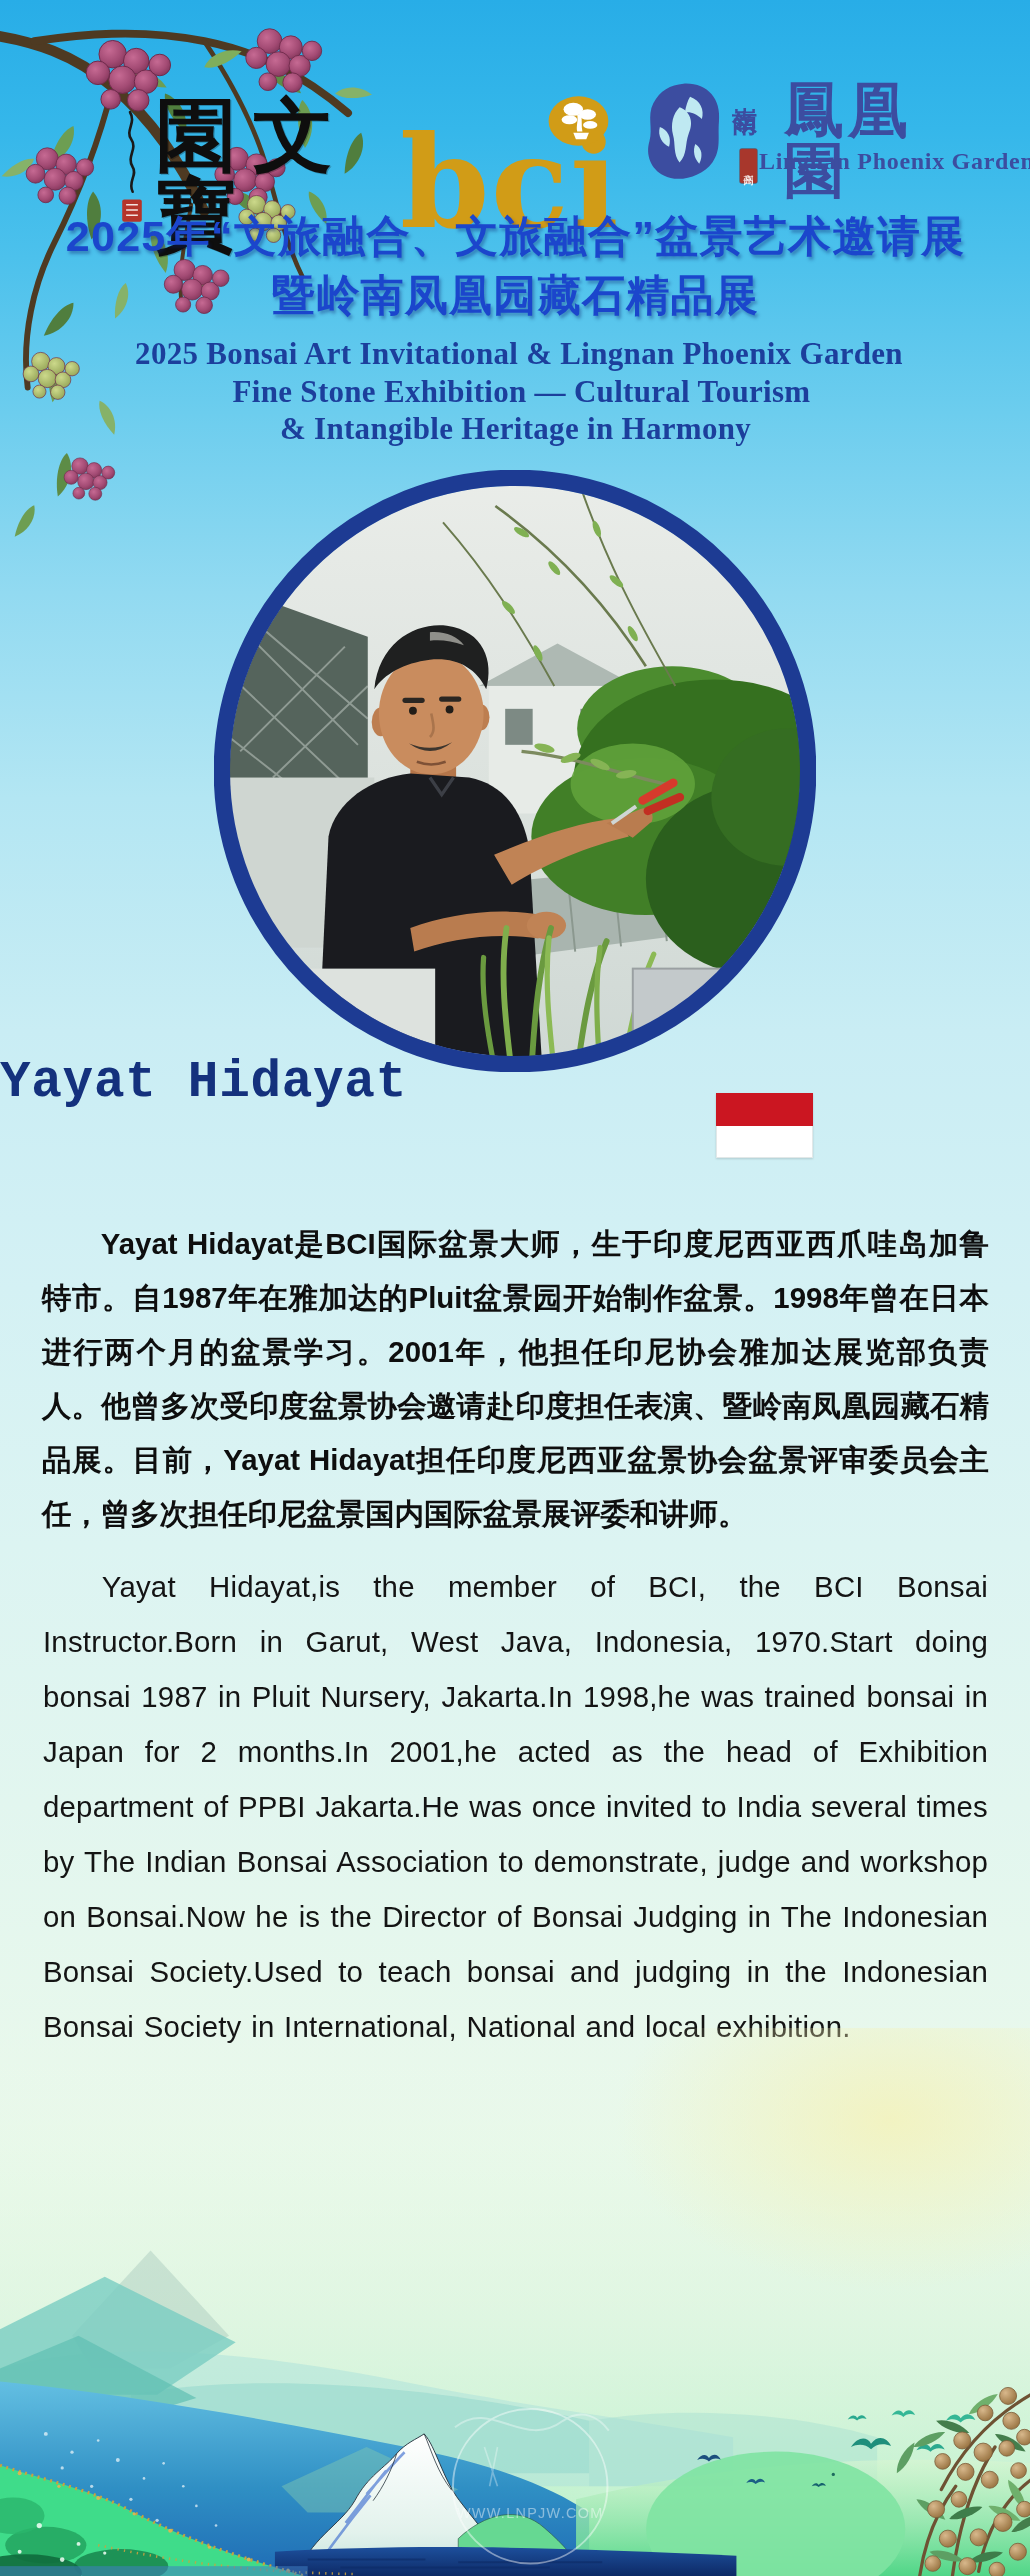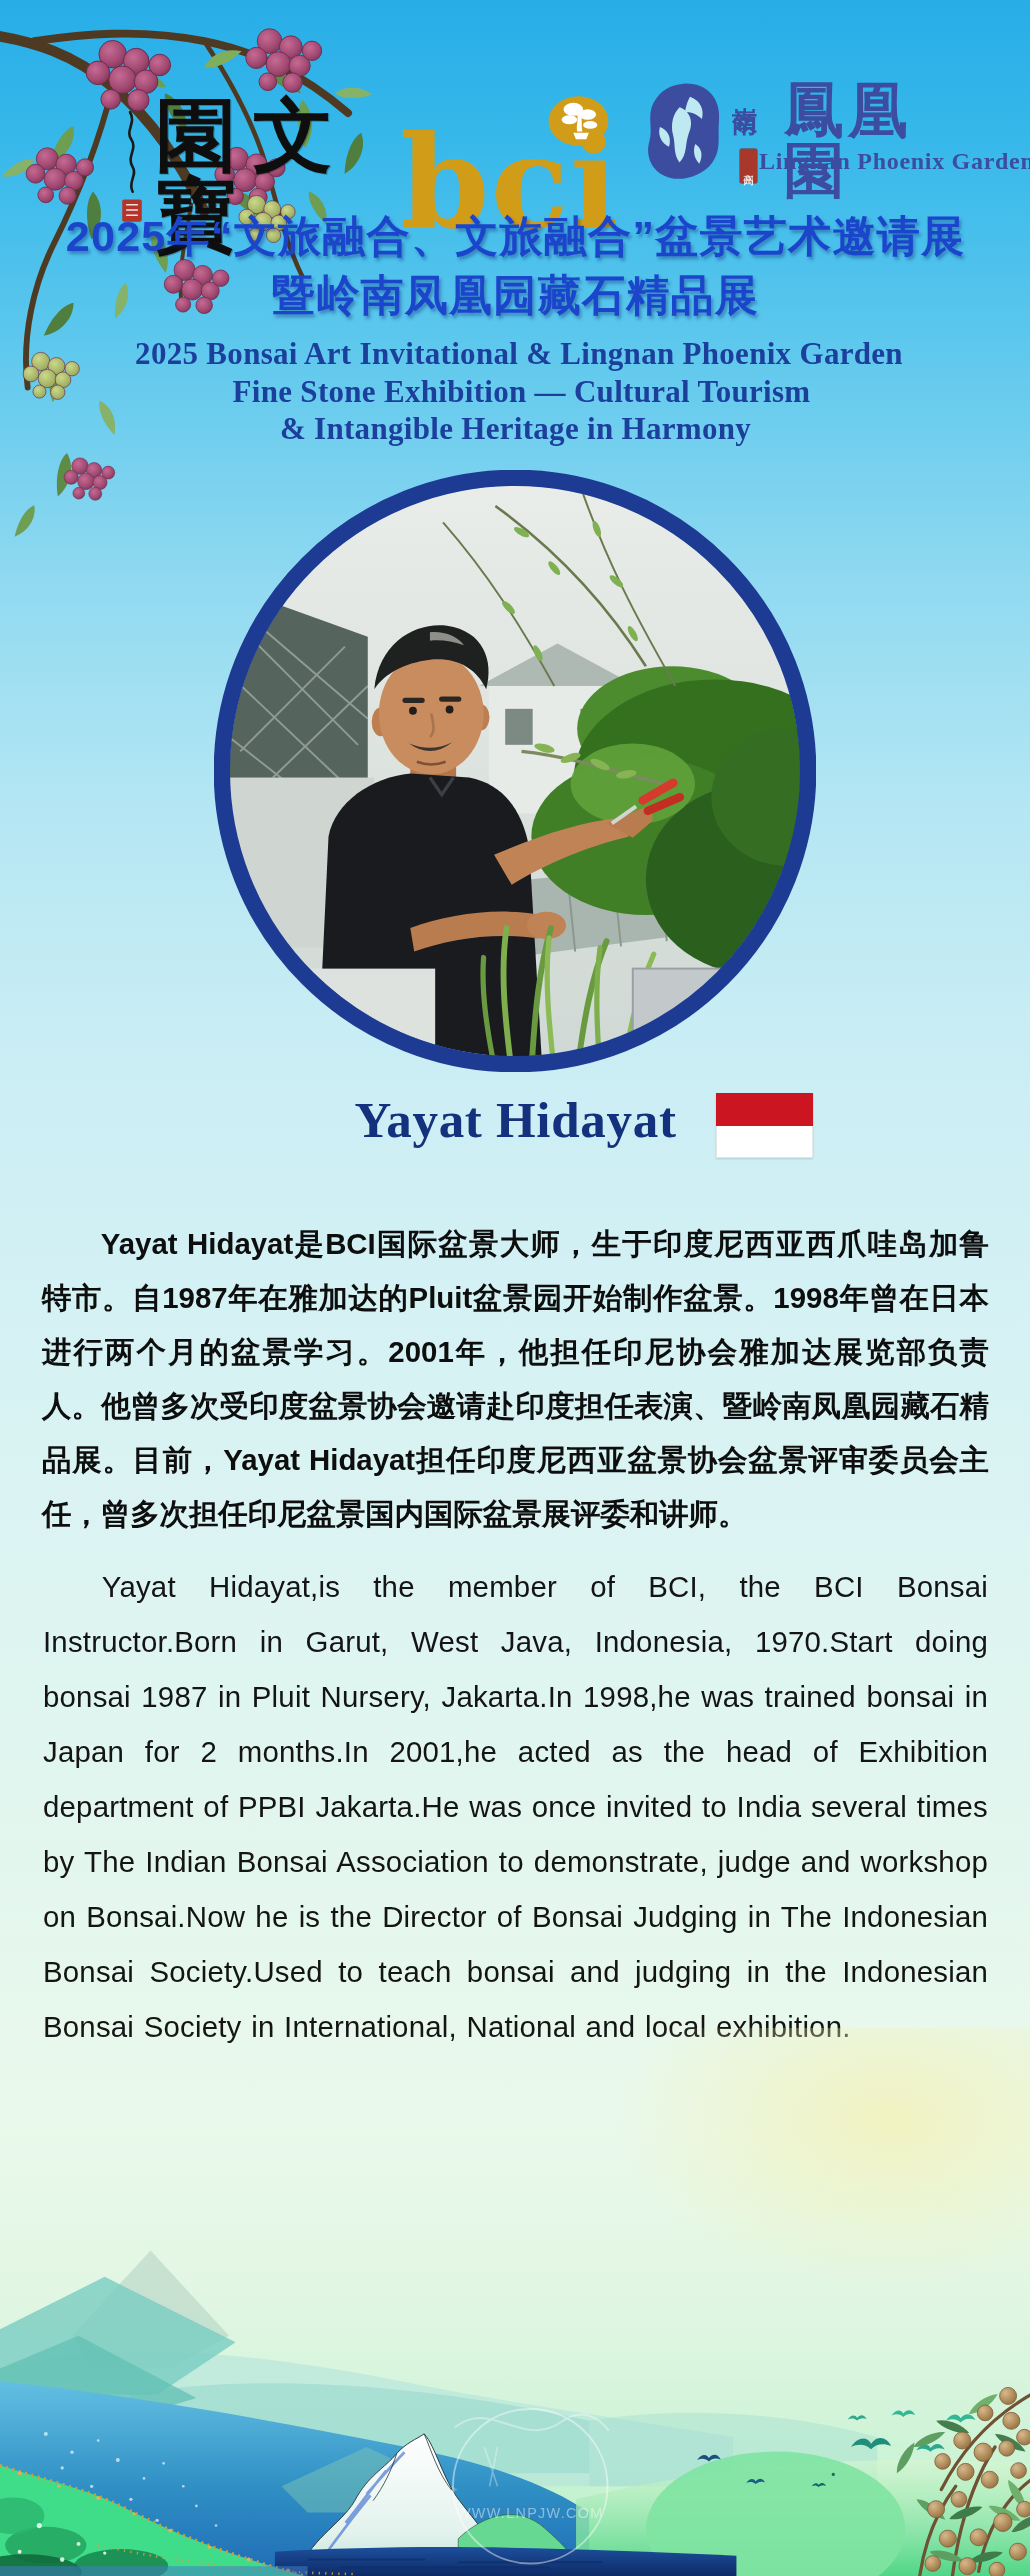--- a/index.html
+++ b/index.html
@@ -61,22 +61,22 @@
     font-family:"Liberation Serif","DejaVu Serif",serif;font-size:31px;color:#1c3f9c;
     letter-spacing:0.3px;
   }
   .en-title.l1{top:336px;padding-left:7px;}
   .en-title.l2{top:374px;padding-left:12px;}
   .en-title.l3{top:411px;}
   
   .portrait{position:absolute;left:214px;top:470px;width:602px;height:602px;}
   
   .name{
-    position:absolute;left:0;top:1091px;width:100%;text-align:center;
-    font-family:Liberation Serif, serif;font-weight:bold;
+    position:absolute;left:0;top:1054px;width:100%;text-align:left;
+    font-family:Liberation Mono, monospace;font-weight:bold;
     font-size:51px;color:#14317d;letter-spacing:0.7px;
   }
   .flag{
     position:absolute;left:716px;top:1093px;width:97px;height:65px;
     box-shadow:0 0.7px 2px rgba(0,0,0,.15);
   }
   .flag .red{height:50%;background:#cb1621;}
   .flag .white{height:50%;background:#ffffff;border:0.7px solid #e2e8e8;border-top:none;}
   
   .bio-cn{

